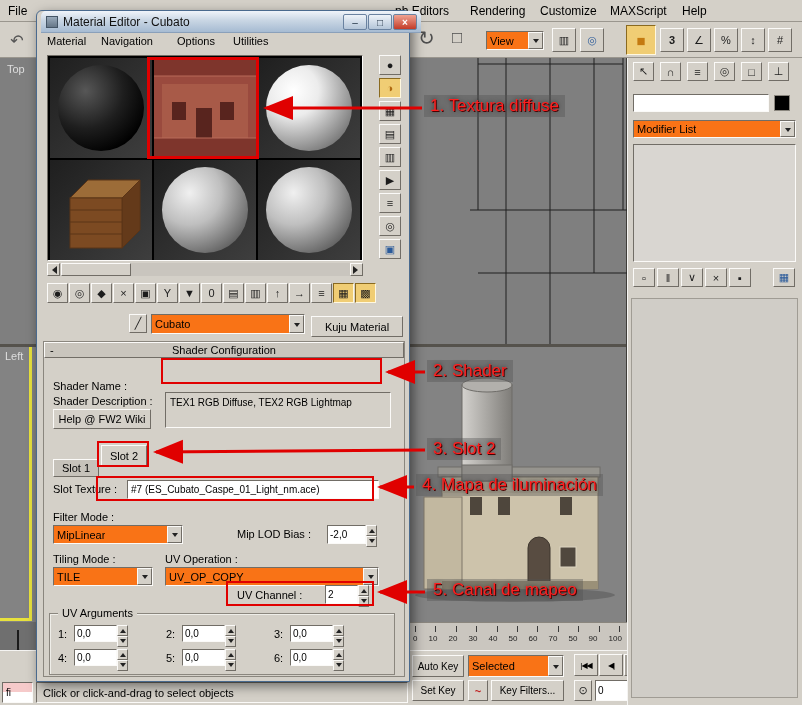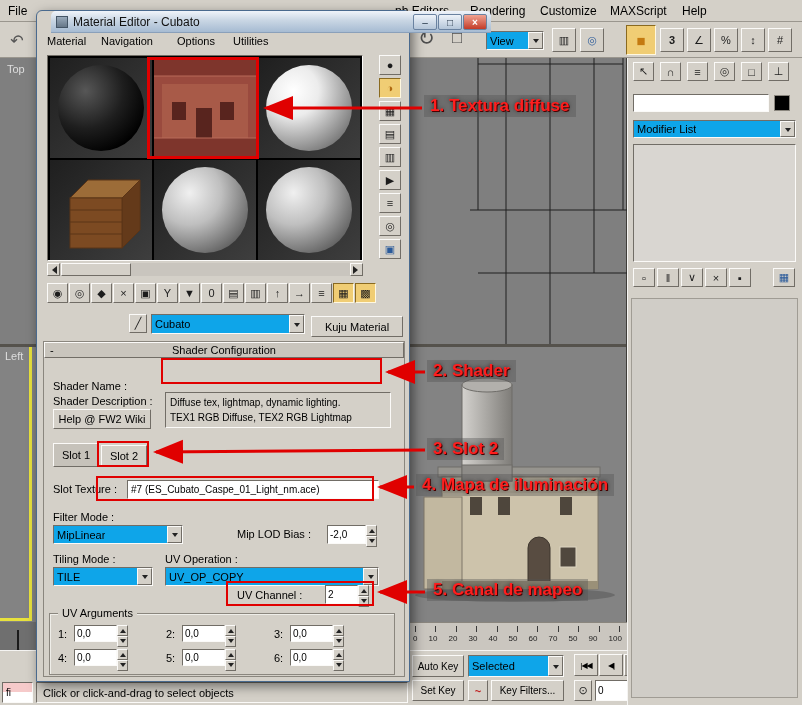--- a/index.html
+++ b/index.html
@@ -7,44 +7,44 @@
 .screen{position:relative;width:802px;height:705px;overflow:hidden;background:#7d7d7d;font-family:"Liberation Sans",sans-serif;font-size:11px;color:#000}
 .abs{position:absolute}
 .chrome{background:#d4d0c8}
 .lbl{position:absolute;white-space:nowrap;font-size:11px;color:#000}
 .bev{background:#d4d0c8;border:1px solid;border-color:#fbfaf8 #716d66 #716d66 #fbfaf8}
 .sunk{border:1px solid;border-color:#716d66 #fbfaf8 #fbfaf8 #716d66}
 .wf{position:absolute;background:#fff;border:1px solid;border-color:#716d66 #fbfaf8 #fbfaf8 #716d66;display:flex;align-items:center;padding:0 3px;white-space:nowrap;overflow:hidden;font-size:11px}
 .ibtn{position:absolute;background:#d4d0c8;border:1px solid;border-color:#fbfaf8 #716d66 #716d66 #fbfaf8;display:flex;align-items:center;justify-content:center;font-size:11px;color:#1c1c1c;overflow:hidden}
 .ibtn.on{background:#f0cd74;border-color:#8a6a20 #fff8e0 #fff8e0 #8a6a20}
 .btn{position:absolute;background:#d4d0c8;border:1px solid;border-color:#fbfaf8 #716d66 #716d66 #fbfaf8;display:flex;align-items:center;justify-content:center;font-size:11px;white-space:nowrap;overflow:hidden}
-.combo{position:absolute;background:#0ea5e9;border:1px solid;border-color:#716d66 #fbfaf8 #fbfaf8 #716d66}
+.combo{position:absolute;background:#f97316;border:1px solid;border-color:#716d66 #fbfaf8 #fbfaf8 #716d66}
 .combo .ct{position:absolute;left:3px;top:50%;transform:translateY(-50%);white-space:nowrap;font-size:11px;overflow:hidden;max-width:calc(100% - 18px)}
 .combo .cb{position:absolute;right:0;top:0;bottom:0;width:15px;background:#d4d0c8;border:1px solid;border-color:#fbfaf8 #716d66 #716d66 #fbfaf8;display:flex;align-items:center;justify-content:center}
 .combo .cb::after{content:"";width:0;height:0;border:3px solid transparent;border-top:4px solid #222;margin-top:4px}
 .spin{position:absolute}
 .spin .sf{position:absolute;left:0;top:0;bottom:0;right:11px;background:#fff;border:1px solid;border-color:#716d66 #fbfaf8 #fbfaf8 #716d66;display:flex;align-items:center;padding:0 2px;font-size:10px;white-space:nowrap;overflow:hidden}
 .spin .sb{position:absolute;right:0;top:0;bottom:0;width:11px;display:flex;flex-direction:column}
 .spin .sb span{flex:1;background:#d4d0c8;border:1px solid;border-color:#fbfaf8 #716d66 #716d66 #fbfaf8;display:flex;align-items:center;justify-content:center}
 .spin .su::after{content:"";width:0;height:0;border:3px solid transparent;border-bottom:4px solid #222;margin-bottom:2px}
 .spin .sd::after{content:"";width:0;height:0;border:3px solid transparent;border-top:4px solid #222;margin-top:2px}
 .tab{position:absolute;background:#d4d0c8;border:1px solid;border-color:#fbfaf8 #716d66 #716d66 #fbfaf8;display:flex;align-items:center;justify-content:center;font-size:11px}
 .tab.off{background:#c6c2ba;border-bottom-color:#716d66}
 .dialog{position:absolute;left:36px;top:10px;width:374px;height:672px;background:#d4d0c8;border:1px solid #4a6a8e;border-radius:6px 6px 0 0;box-shadow:3px 4px 12px rgba(0,0,0,.5);z-index:10}
-.titlebar{position:absolute;left:14px;top:0;width:440px;height:22px;background:linear-gradient(#f0f4fa,#c9d6e4 45%,#a6bbd2);border-radius:5px 5px 0 0;border-bottom:1px solid #8aa0ba}
+.titlebar{position:absolute;left:4px;top:0;width:380px;height:22px;background:linear-gradient(#f0f4fa,#c9d6e4 45%,#a6bbd2);border-radius:5px 5px 0 0;border-bottom:1px solid #8aa0ba}
 .wbtn{position:absolute;top:3px;width:24px;height:16px;border:1px solid #6a82a0;border-radius:2px;display:flex;align-items:center;justify-content:center;font-size:10px;background:linear-gradient(#eef3f9,#b4c5d8);color:#234}
 .wbtn.close{background:linear-gradient(#f0a392,#c33b28);color:#fff;font-weight:bold}
 .rollhead{position:absolute;background:#c9c5bd;border:1px solid;border-color:#fbfaf8 #716d66 #716d66 #fbfaf8;display:flex;align-items:center;justify-content:center;font-size:11px}
 .cell{position:absolute;width:102px;height:100px;background:linear-gradient(135deg,#1f1f1f,#3e3e3e);overflow:hidden}
 .sph{display:block;width:86px;height:86px;border-radius:50%;margin:7px auto}
 .s-black{background:radial-gradient(circle at 32% 30%,#575757 0%,#1e1e1e 45%,#000 78%)}
 .s-white{background:radial-gradient(circle at 32% 30%,#fff 0%,#ececec 30%,#8f8f8f 70%,#474747 100%)}
 .s-gray{background:radial-gradient(circle at 32% 30%,#f0f0f0 0%,#bfbfbf 38%,#6c6c6c 75%,#363636 100%)}
 .redbox{position:absolute;border:2px solid #e00000;z-index:60;pointer-events:none}
-.ann{position:absolute;z-index:61;font-weight:bold;font-size:17px;color:#ff1e1e;background:rgba(82,82,82,.38);padding:1px 6px;white-space:nowrap;text-shadow:1px 1px 0 #4a0000,0 0 4px rgba(0,0,0,.6)}
+.ann{position:absolute;z-index:61;font-weight:normal;font-size:17px;color:#ff1e1e;background:rgba(82,82,82,.38);padding:1px 6px;white-space:nowrap;text-shadow:1px 1px 0 #4a0000,0 0 4px rgba(0,0,0,.6)}
 .tbtn{position:absolute;background:#d4d0c8;border:1px solid;border-color:#fbfaf8 #716d66 #716d66 #fbfaf8;display:flex;align-items:center;justify-content:center;font-size:8px;letter-spacing:-1px}
 .grp{position:absolute;border:1px solid #8a867e;box-shadow:inset 1px 1px 0 #efeee9}
 .grplbl{position:absolute;top:-7px;left:8px;background:#d4d0c8;padding:0 4px;font-size:11px}
 .sbl::after{content:"";width:0;height:0;border:4px solid transparent;border-right:5px solid #222;margin-right:2px}
 .sbr::after{content:"";width:0;height:0;border:4px solid transparent;border-left:5px solid #222;margin-left:2px}
 .ticklbls{display:flex;justify-content:space-between;font-size:8px;color:#222}
 </style>
 </head>
 <body>
 
@@ -306,26 +306,25 @@
     <div class="abs" style="left:6px;top:330px;width:362px;height:336px;border:1px solid #8a867e"></div>
     <div class="rollhead" style="left:7px;top:331px;width:360px;height:16px">
       <span class="abs" style="left:5px;top:1px">-</span>
       <span>Shader Configuration</span>
     </div>
 
     <span class="lbl" style="left:16px;top:369px">Shader Name :</span>
 
     <span class="lbl" style="left:16px;top:384px">Shader Description :</span>
     <div class="abs sunk" style="left:128px;top:381px;width:226px;height:36px;background:#d4d0c8;padding:2px 4px;font-size:10px;line-height:15px">
-      <div>Diffuse tex, lightmap, dynamic lighting.</div>
       <div>TEX1 RGB Diffuse, TEX2 RGB Lightmap</div>
     </div>
     <span class="btn" style="left:16px;top:398px;width:98px;height:20px">Help @ FW2 Wiki</span>
 
-    <span class="tab off" style="left:16px;top:432px;width:46px;height:24px">Slot 1</span>
+    <span class="tab off" style="left:16px;top:448px;width:46px;height:18px">Slot 1</span>
     <span class="tab" style="left:64px;top:434px;width:46px;height:21px">Slot 2</span>
 
     <span class="lbl" style="left:16px;top:472px">Slot Texture :</span>
     <span class="wf" style="left:90px;top:469px;width:252px;height:19px;font-size:10px">#7 (ES_Cubato_Caspe_01_Light_nm.ace)</span>
 
     <span class="lbl" style="left:16px;top:500px">Filter Mode :</span>
     <span class="combo" style="left:16px;top:514px;width:130px;height:19px">
       <span class="ct">MipLinear</span>
       <span class="cb"></span>
     </span>

